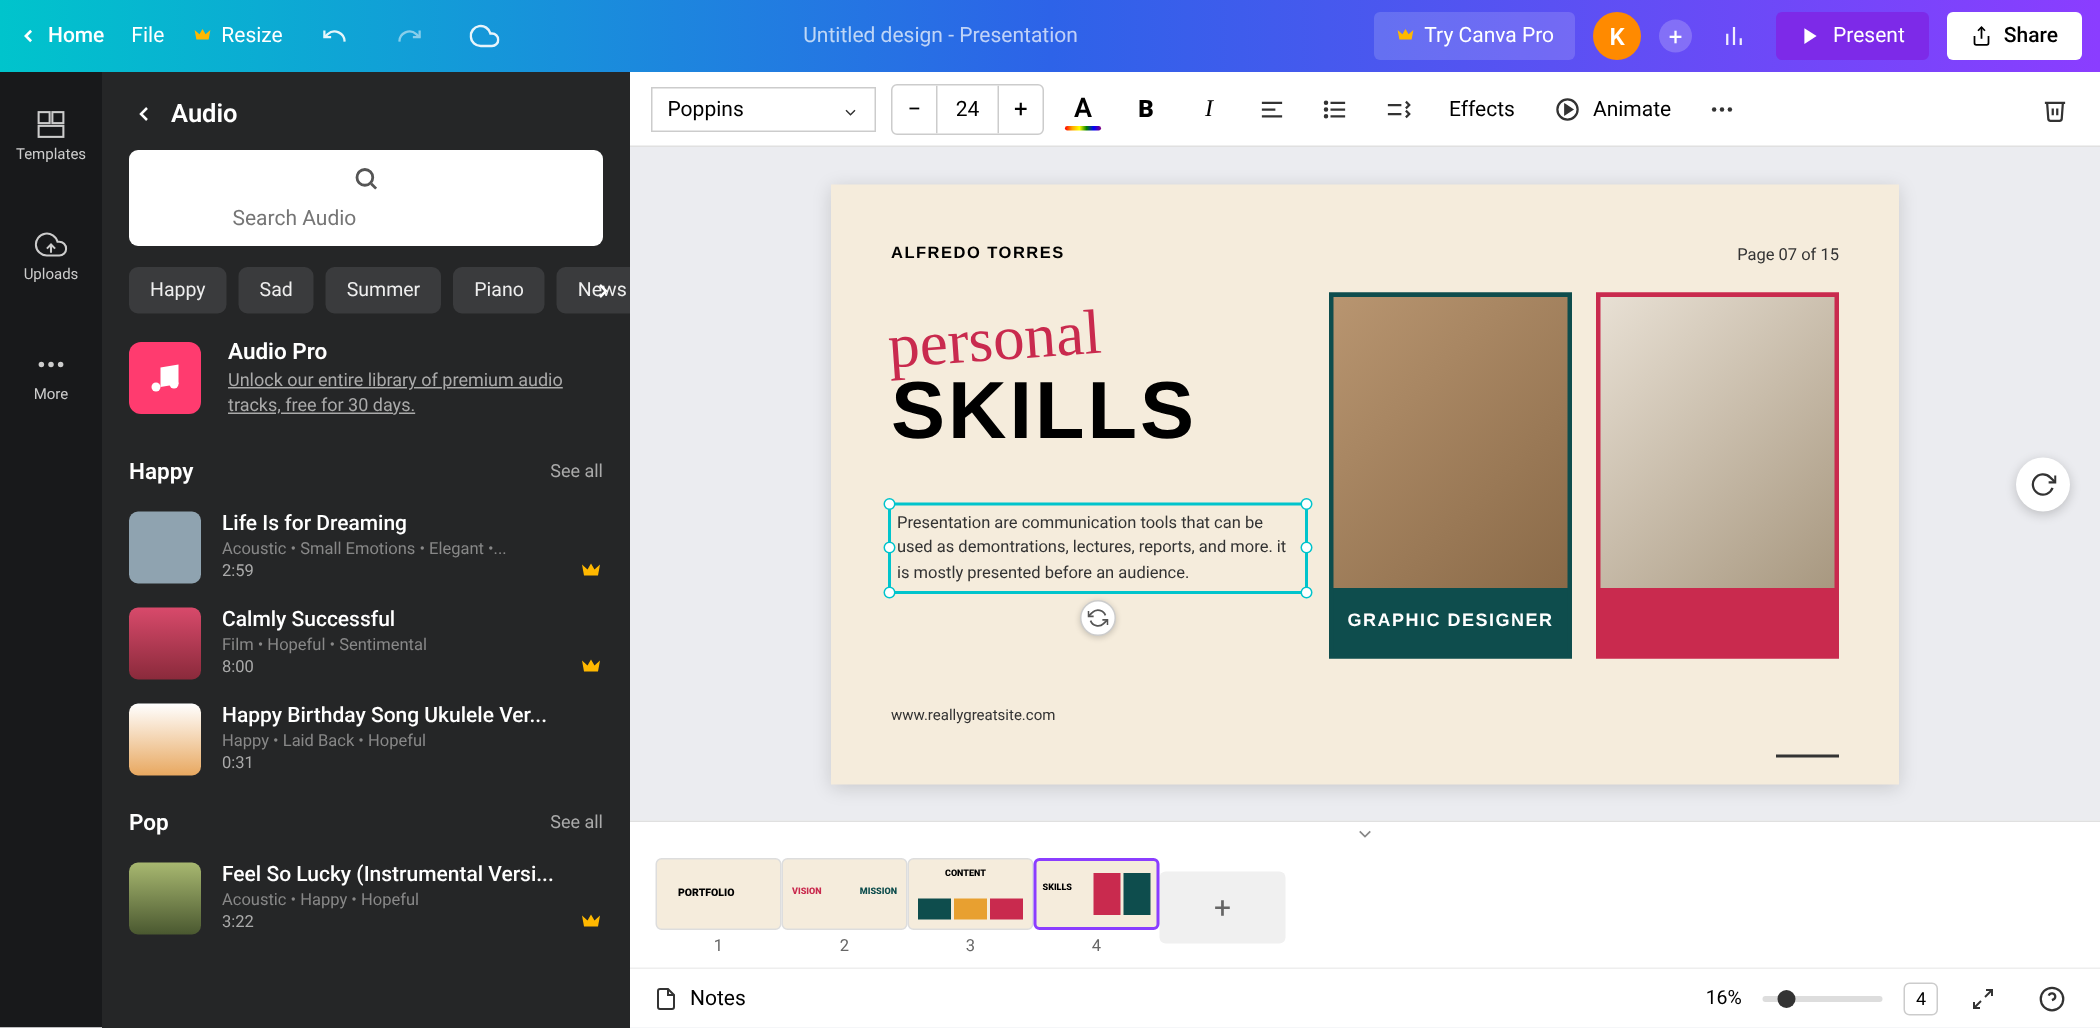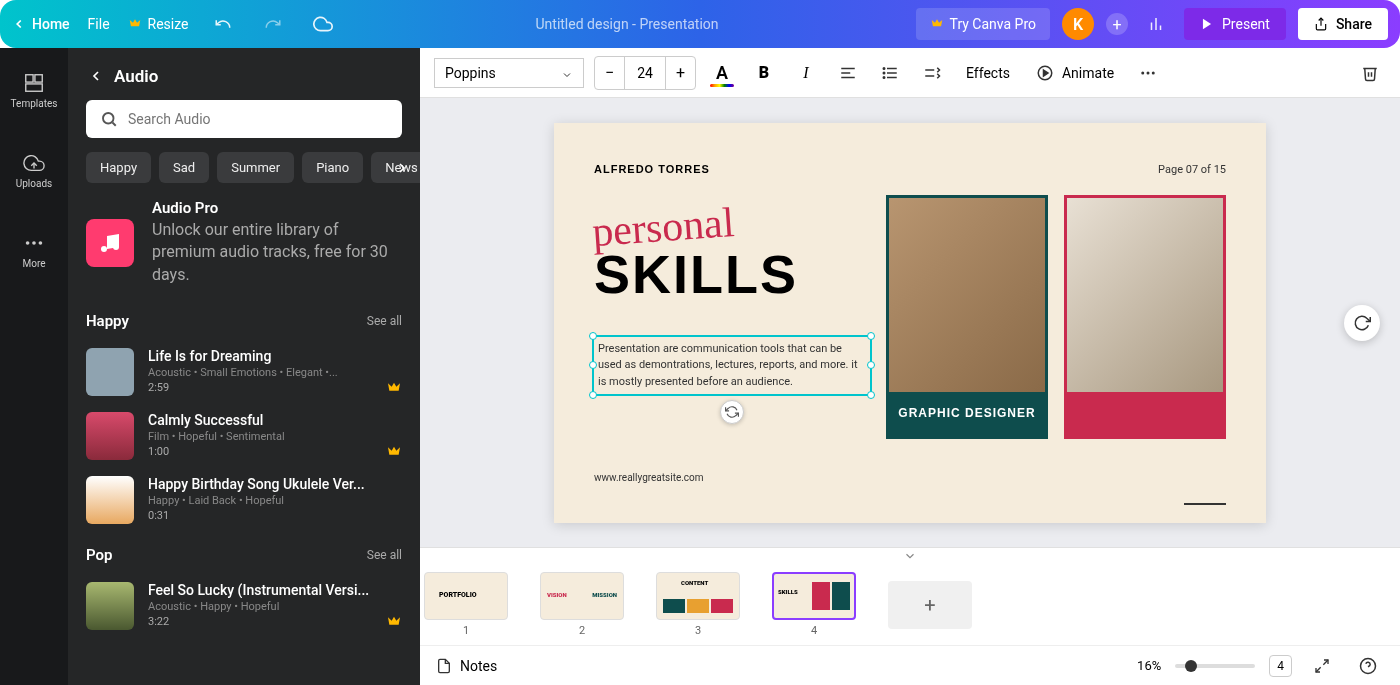--- a/index.html
+++ b/index.html
@@ -1,19 +1,19 @@
 <!DOCTYPE html>
 <html><head>
 <meta charset="utf-8">
 <style>
 * { margin: 0; padding: 0; box-sizing: border-box; font-family: -apple-system, BlinkMacSystemFont, 'Segoe UI', Roboto, sans-serif; }
 body { width: 1400px; height: 685px; overflow: hidden; background: #fff; }
 
 
-.topbar { height: 48px; background: linear-gradient(90deg, #00c4cc 0%, #2d63e8 50%, #8b3dff 100%); display: flex; align-items: center; padding: 11px 12px; color: #fff; border-radius: 16px; }
+.topbar { height: 48px; background: linear-gradient(90deg, #00c4cc 0%, #2d63e8 50%, #8b3dff 100%); display: flex; align-items: center; padding: 11px 12px; color: #fff; }
 .topbar-left { display: flex; align-items: center; gap: 18px; }
 .home-btn { display: flex; align-items: center; gap: 6px; font-weight: 500; font-size: 14px; cursor: pointer; }
 .file-btn { font-size: 14px; cursor: pointer; }
 .resize-btn { display: flex; align-items: center; gap: 6px; font-size: 14px; cursor: pointer; }
 .crown { width: 14px; height: 14px; }
 .icon-btn { width: 32px; height: 32px; display: flex; align-items: center; justify-content: center; cursor: pointer; opacity: 0.9; }
 .topbar-center { flex: 1; text-align: center; color: rgba(255,255,255,0.7); font-size: 14px; }
 .topbar-right { display: flex; align-items: center; gap: 12px; }
 .try-pro { background: rgba(255,255,255,0.15); padding: 8px 14px; border-radius: 4px; display: flex; align-items: center; gap: 6px; font-size: 14px; cursor: pointer; }
 .avatar { width: 32px; height: 32px; border-radius: 50%; background: #ff8a00; display: flex; align-items: center; justify-content: center; font-weight: 600; cursor: pointer; }
@@ -26,29 +26,29 @@
 
 
 .left-rail { width: 68px; background: #18191b; display: flex; flex-direction: column; align-items: flex-end; padding-top: 12px; gap: 20px; }
 .rail-item { width: 68px; height: 60px; display: flex; flex-direction: column; align-items: center; justify-content: center; gap: 4px; color: #ccc; font-size: 10px; cursor: pointer; border-radius: 4px; }
 .rail-item.active { background: #252627; color: #fff; }
 
 
 .sidebar { width: 352px; background: #252627; color: #fff; display: flex; flex-direction: column; overflow-y: auto; position: relative; }
 .sidebar-header { display: flex; align-items: center; gap: 10px; padding: 18px 20px 14px; }
 .sidebar-header h2 { font-size: 17px; font-weight: 600; }
-.search-box { margin: 0 18px 14px; background: #fff; border-radius: 6px; display: flex; align-items: center; padding: 10px 14px; gap: 10px; }
+.search-box { margin: 0 18px 14px; background: #fff; border-radius: 6px; display: flex; align-items: center; padding: 10px 14px; gap: 10px; flex-direction: column; }
 .search-box input { border: none; outline: none; font-size: 14px; flex: 1; color: #333; }
 .chips { display: flex; gap: 8px; padding: 0 18px 16px; position: relative; }
 .chip { background: #3a3b3d; padding: 8px 14px; border-radius: 6px; font-size: 13px; color: #eee; cursor: pointer; white-space: nowrap; }
 .chips-arrow { position: absolute; right: 10px; top: 8px; color: #fff; }
 .audio-pro { display: flex; gap: 18px; padding: 0 18px 20px; align-items: center; }
 .audio-pro-icon { width: 48px; height: 48px; background: #ff3b6f; border-radius: 8px; display: flex; align-items: center; justify-content: center; flex-shrink: 0; }
 .audio-pro-text h3 { font-size: 15px; font-weight: 600; margin-bottom: 2px; }
-.audio-pro-text p { font-size: 16px; color: #aaa; line-height: 1.4; }
+.audio-pro-text p { font-size: 12px; color: #aaa; line-height: 1.4; text-decoration: underline; }
 
 .section-header { display: flex; justify-content: space-between; align-items: center; padding: 6px 18px 10px; }
 .section-header h3 { font-size: 15px; font-weight: 600; }
 .see-all { font-size: 12px; color: #aaa; cursor: pointer; }
 
 .track { display: flex; gap: 14px; padding: 8px 18px; position: relative; cursor: pointer; }
 .track-thumb { width: 48px; height: 48px; border-radius: 6px; background: #555; flex-shrink: 0; }
 .track-info { flex: 1; min-width: 0; }
 .track-title { font-size: 14px; font-weight: 500; white-space: nowrap; overflow: hidden; text-overflow: ellipsis; }
 .track-meta { font-size: 11px; color: #888; margin-top: 2px; white-space: nowrap; overflow: hidden; text-overflow: ellipsis; }
@@ -87,21 +87,21 @@
 .card-img { width: 100%; height: 194px; background: #888; margin-bottom: 0; }
 .card-label { text-align: center; font-family: 'Arial Black', sans-serif; font-size: 12px; letter-spacing: 1px; text-transform: uppercase; color: #fff; padding-top: 14px; font-weight: 800; }
 .card1 { right: 218px; border-color: #0e4d4d; background: #0e4d4d; }
 .card2 { right: 40px; border-color: #c92a4e; background: #c92a4e; }
 
 .refresh-fab { position: absolute; right: 20px; top: 50%; transform: translateY(-50%); width: 36px; height: 36px; background: #fff; border-radius: 50%; box-shadow: 0 2px 8px rgba(0,0,0,0.2); display: flex; align-items: center; justify-content: center; cursor: pointer; }
 
 
 .bottom { background: #fff; border-top: 1px solid #e0e0e0; }
 .collapse-bottom { height: 16px; display: flex; align-items: center; justify-content: center; cursor: pointer; color: #888; }
-.thumbs-row { display: flex; align-items: center; gap: 32px; padding: 8px 4px; }
+.thumbs-row { display: flex; align-items: center; gap: 0; padding: 8px 17px; }
 .thumb-wrap { display: flex; flex-direction: column; align-items: center; gap: 4px; }
 .thumb { width: 84px; height: 48px; background: #f5ecdc; border: 1px solid #ddd; border-radius: 4px; cursor: pointer; overflow: hidden; position: relative; }
 .thumb.active { border: 2px solid #8b3dff; }
 .thumb-num { font-size: 11px; color: #666; }
 .add-thumb { width: 84px; height: 48px; background: #f0f0f0; border-radius: 4px; display: flex; align-items: center; justify-content: center; font-size: 20px; color: #666; cursor: pointer; }
 
 .footer { height: 40px; display: flex; align-items: center; padding: 0 16px; gap: 14px; border-top: 1px solid #eee; }
 .notes-btn { display: flex; align-items: center; gap: 8px; font-size: 14px; cursor: pointer; }
 .footer-spacer { flex: 1; }
 .zoom { font-size: 13px; }
@@ -259,21 +259,21 @@
       </div>
       <svg class="track-badge" width="16" height="16" viewBox="0 0 24 24" fill="#ffb800">
           <path d="M5 16L3 5l5.5 5L12 4l3.5 6L21 5l-2 11H5z"></path>
         </svg>
     </div>
     <div class="track">
       <div class="track-thumb" style="background:linear-gradient(#d84a6b,#8a2a3b)"></div>
       <div class="track-info">
         <div class="track-title">Calmly Successful</div>
         <div class="track-meta">Film • Hopeful • Sentimental</div>
-        <div class="track-dur">1:00</div>
+        <div class="track-dur">8:00</div>
       </div>
       <svg class="track-badge" width="16" height="16" viewBox="0 0 24 24" fill="#ffb800">
           <path d="M5 16L3 5l5.5 5L12 4l3.5 6L21 5l-2 11H5z"></path>
         </svg>
     </div>
     <div class="track">
       <div class="track-thumb" style="background:linear-gradient(#fff,#e8a860)"></div>
       <div class="track-info">
         <div class="track-title">Happy Birthday Song Ukulele Ver...</div>
         <div class="track-meta">Happy • Laid Back • Hopeful</div>

